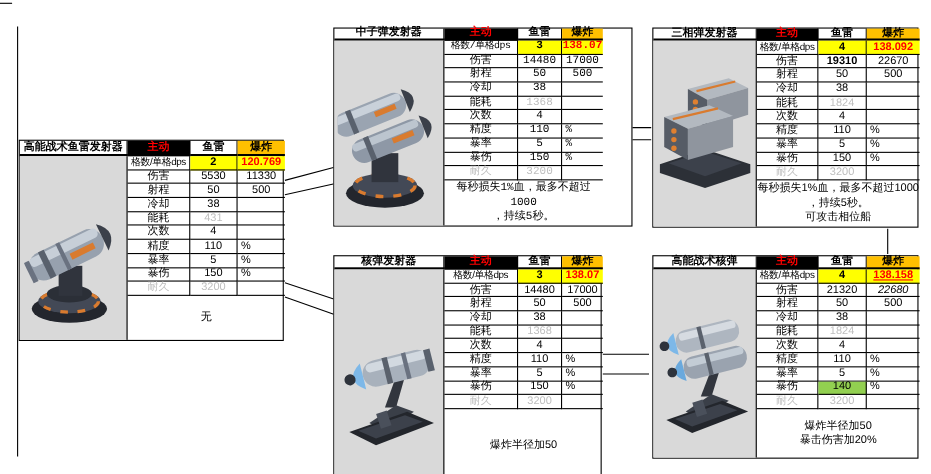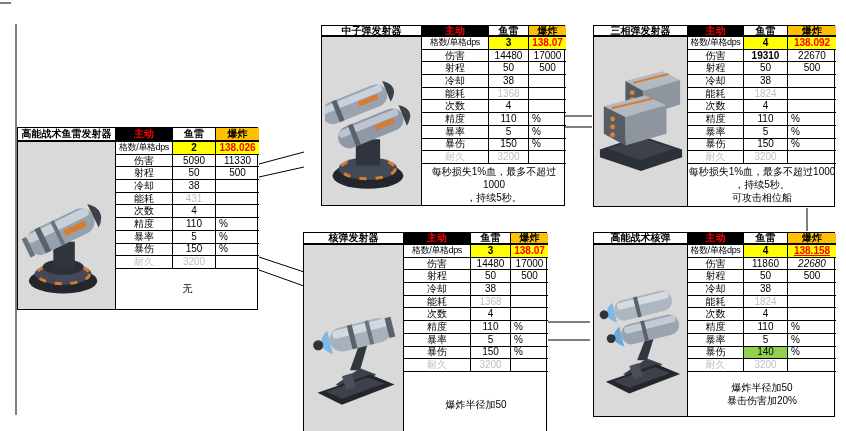--- a/index.html
+++ b/index.html
@@ -72,23 +72,23 @@
           <path d="M76,70 q16,13.5 0,27 z" fill="#3b404a"></path>
           <rect x="0" y="73" width="5" height="21" fill="#6a7280"></rect>
         </g>
       </svg>
     </div>
     <div class="cell note">
         <div>无</div>
       </div>
   <div class="cell lab fit" style="grid-area: 2 / 2;">格数/单格dps</div>
       <div class="cell v1 bg-yellow bold" style="grid-area: 2 / 3;">2</div>
-      <div class="cell v2 last bg-yellow red bold" style="grid-area: 2 / 4;">138.026</div>
-      <div class="cell lab" style="grid-area: 3 / 2;">伤害</div>
-      <div class="cell v1" style="grid-area: 3 / 3;">5090</div>
+      <div class="cell v2 last bg-yellow red bold" style="grid-area: 2 / 4;">120.769</div>
+      <div class="cell lab" style="grid-area: 3 / 2;">伤害</div>
+      <div class="cell v1" style="grid-area: 3 / 3;">5530</div>
       <div class="cell v2 last" style="grid-area: 3 / 4;">11330</div>
       <div class="cell lab" style="grid-area: 4 / 2;">射程</div>
       <div class="cell v1" style="grid-area: 4 / 3;">50</div>
       <div class="cell v2 last" style="grid-area: 4 / 4;">500</div>
       <div class="cell lab" style="grid-area: 5 / 2;">冷却</div>
       <div class="cell v1" style="grid-area: 5 / 3;">38</div>
       <div class="cell v2 last" style="grid-area: 5 / 4;"></div>
       <div class="cell lab" style="grid-area: 6 / 2;">能耗</div>
       <div class="cell v1 muted" style="grid-area: 6 / 3;">431</div>
       <div class="cell v2 last" style="grid-area: 6 / 4;"></div>
@@ -102,21 +102,21 @@
       <div class="cell v1" style="grid-area: 9 / 3;">5</div>
       <div class="cell v2 last pct" style="grid-area: 9 / 4;">%</div>
       <div class="cell lab" style="grid-area: 10 / 2;">暴伤</div>
       <div class="cell v1" style="grid-area: 10 / 3;">150</div>
       <div class="cell v2 last pct" style="grid-area: 10 / 4;">%</div>
       <div class="cell lab muted" style="grid-area: 11 / 2;">耐久</div>
       <div class="cell v1 muted" style="grid-area: 11 / 3;">3200</div>
       <div class="cell v2 last" style="grid-area: 11 / 4;"></div>
     </div>
 
-  <div class="tbl" style="left:321px;top:25px;width:244px;height:181px;grid-template-columns:100px 67px 40px 37px;grid-template-rows:11px repeat(10,12.7px) 1fr;">
+  <div class="tbl" style="left:303px;top:25px;width:272px;height:181px;grid-template-columns:100px 67px 40px 37px;grid-template-rows:11px repeat(10,12.7px) 1fr;font-family:Liberation Mono, monospace;">
     <div class="cell titlecell">中子弹发射器</div>
     <div class="cell hdr active" style="grid-column:2">主动</div>
     <div class="cell hdr" style="grid-column:3">鱼雷</div>
     <div class="cell hdr expl last" style="grid-column:4">爆炸</div>
     <div class="cell imgcell">
       <svg viewBox="0 0 92 160" width="94" height="162">
         <g>
           <ellipse cx="42" cy="134" rx="35" ry="13" fill="#23262d"></ellipse>
           <ellipse cx="42" cy="127" rx="29" ry="11" fill="#434956"></ellipse>
           <ellipse cx="42" cy="127" rx="27" ry="10" fill="none" stroke="#d97b2f" stroke-width="3" stroke-dasharray="7 9"></ellipse>
@@ -331,21 +331,21 @@
       </svg>
     </div>
     <div class="cell note">
         <div>爆炸半径加50</div>
         <div>暴击伤害加20%</div>
       </div>
   <div class="cell lab fit" style="grid-area: 2 / 2;">格数/单格dps</div>
       <div class="cell v1 bg-yellow bold" style="grid-area: 2 / 3;">4</div>
       <div class="cell v2 last bg-yellow red bold" style="grid-area: 2 / 4; text-decoration: underline;">138.158</div>
       <div class="cell lab" style="grid-area: 3 / 2;">伤害</div>
-      <div class="cell v1" style="grid-area: 3 / 3;">11860</div>
+      <div class="cell v1" style="grid-area: 3 / 3;">21320</div>
       <div class="cell v2 last" style="grid-area: 3 / 4; font-style: italic;">22680</div>
       <div class="cell lab" style="grid-area: 4 / 2;">射程</div>
       <div class="cell v1" style="grid-area: 4 / 3;">50</div>
       <div class="cell v2 last" style="grid-area: 4 / 4;">500</div>
       <div class="cell lab" style="grid-area: 5 / 2;">冷却</div>
       <div class="cell v1" style="grid-area: 5 / 3;">38</div>
       <div class="cell v2 last" style="grid-area: 5 / 4;"></div>
       <div class="cell lab" style="grid-area: 6 / 2;">能耗</div>
       <div class="cell v1 muted" style="grid-area: 6 / 3;">1824</div>
       <div class="cell v2 last" style="grid-area: 6 / 4;"></div>

